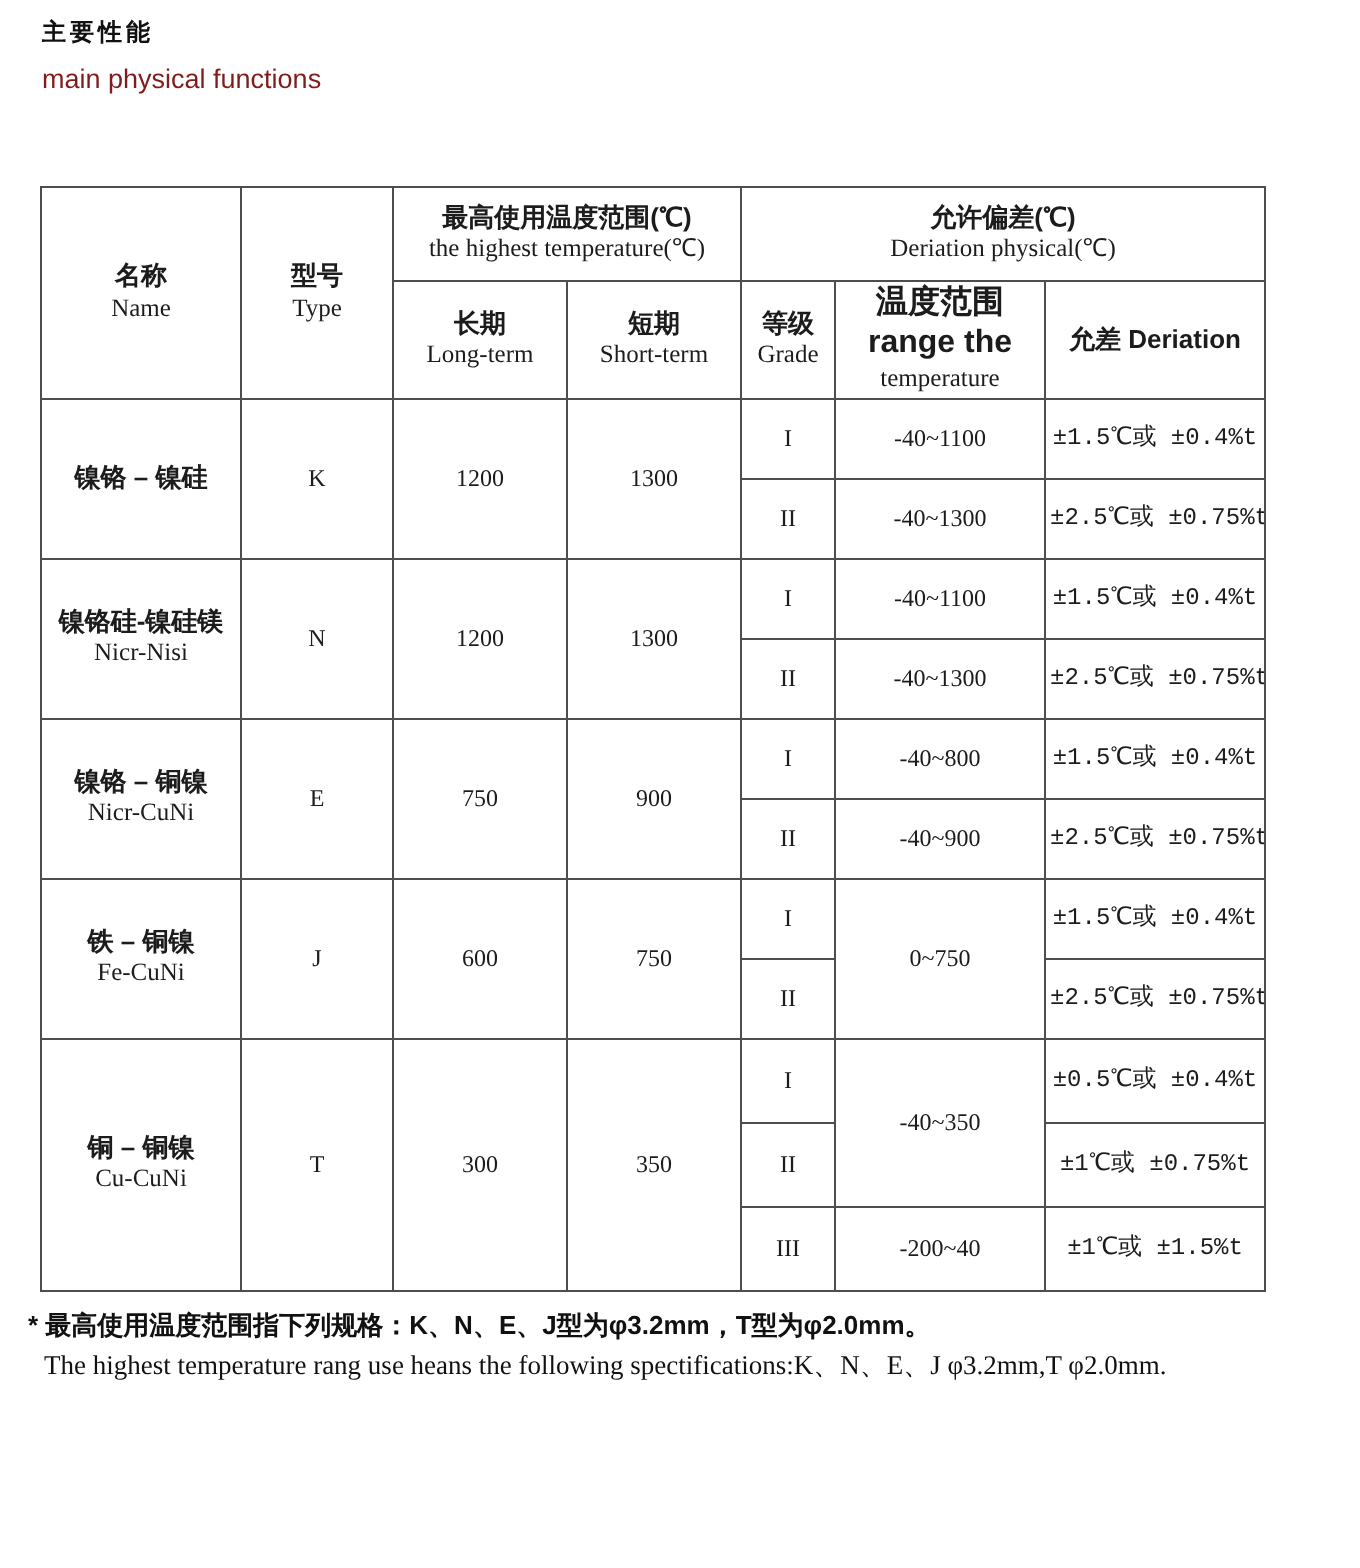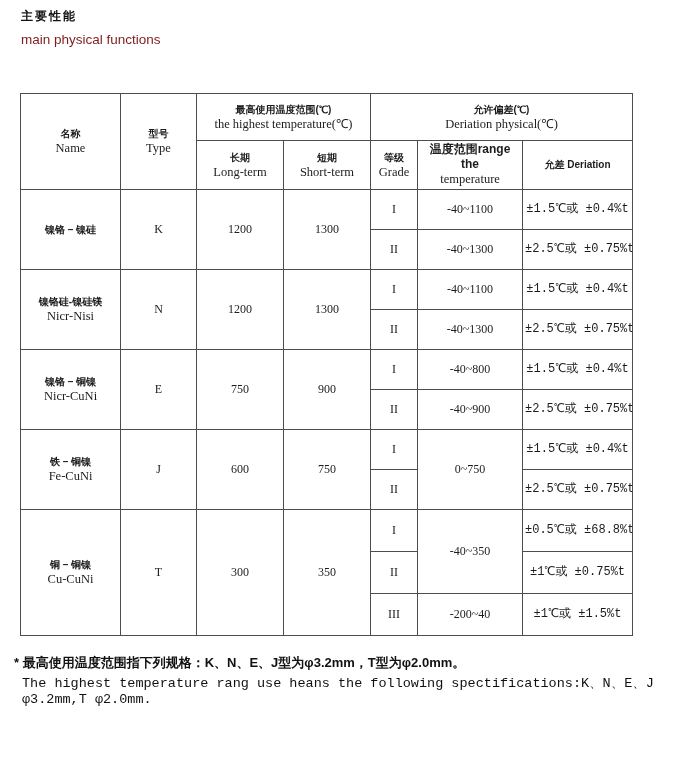--- a/index.html
+++ b/index.html
@@ -29,35 +29,35 @@
   table.perf th, table.perf td {
     border: 1px solid #4d4d4d;
     text-align: center;
     vertical-align: middle;
     padding: 1px 2px;
     font-size: 12px;
     font-weight: normal;
     line-height: 1.25;
     overflow: hidden;
   }
-  .zh { font-family: "Liberation Sans", sans-serif; font-weight: bold; font-size: 10px; }
+  .zh { font-family: "Liberation Sans", sans-serif; font-weight: bold; font-size: 13px; }
   .en { font-family: "Liberation Serif", serif; font-size: 12.5px; text-align: right; }
   .num { font-family: "Liberation Serif", serif; font-size: 13px; }
   .tol { font-size: 12px; white-space: nowrap; font-family: Liberation Mono, monospace; }
   tr.hdr1 { height: 47px; }
   tr.hdr2 { height: 45px; margin-left: 32px; }
   tr.sub  { height: 40px; }
   tr.subT { height: 42px; }
   .footnote { position: absolute; left: 14px; top: 654px; width: 650px; }
   .fn-zh {
     font-family: "Liberation Sans", sans-serif;
     font-weight: bold; font-size: 13px; color:#111;
   }
   .fn-en {
-    font-family: Liberation Mono, monospace;
+    font-family: Liberation Serif, serif;
     font-size: 13.5px; margin-top: 2px; padding-left: 8px; color:#111;
   }
 </style>
 </head>
 <body>
 
 <div class="title-block">
   <div class="title-zh">主要性能</div>
   <div class="title-en">main physical functions</div>
 </div>
@@ -99,21 +99,21 @@
       </th>
       <th>
         <span class="zh">短期</span><br>
         <span class="en">Short-term</span>
       </th>
       <th>
         <span class="zh">等级</span><br>
         <span class="en">Grade</span>
       </th>
       <th>
-        <span class="zh" style="font-size:12px">温度范围range the</span><br>
+        <span class="zh" style="font-size:16px">温度范围range the</span><br>
         <span class="en">temperature</span>
       </th>
       <th>
         <span class="zh">允差  Deriation</span>
       </th>
     </tr>
 
     <tr class="sub">
       <td rowspan="2">
         <span class="zh">镍铬 – 镍硅</span>
@@ -187,21 +187,21 @@
     <tr class="subT">
       <td rowspan="3">
         <span class="zh">铜 – 铜镍</span><br>
         <span class="en">Cu-CuNi</span>
       </td>
       <td rowspan="3" class="num">T</td>
       <td rowspan="3" class="num">300</td>
       <td rowspan="3" class="num">350</td>
       <td class="num">I</td>
       <td rowspan="2" class="num">-40~350</td>
-      <td class="tol">±0.5℃或 ±68.8%t</td>
+      <td class="tol">±0.5℃或 ±0.4%t</td>
     </tr>
     <tr class="subT">
       <td class="num">II</td>
       <td class="tol">±1℃或 ±0.75%t</td>
     </tr>
     <tr class="subT">
       <td class="num">III</td>
       <td class="num">-200~40</td>
       <td class="tol">±1℃或 ±1.5%t</td>
     </tr>

